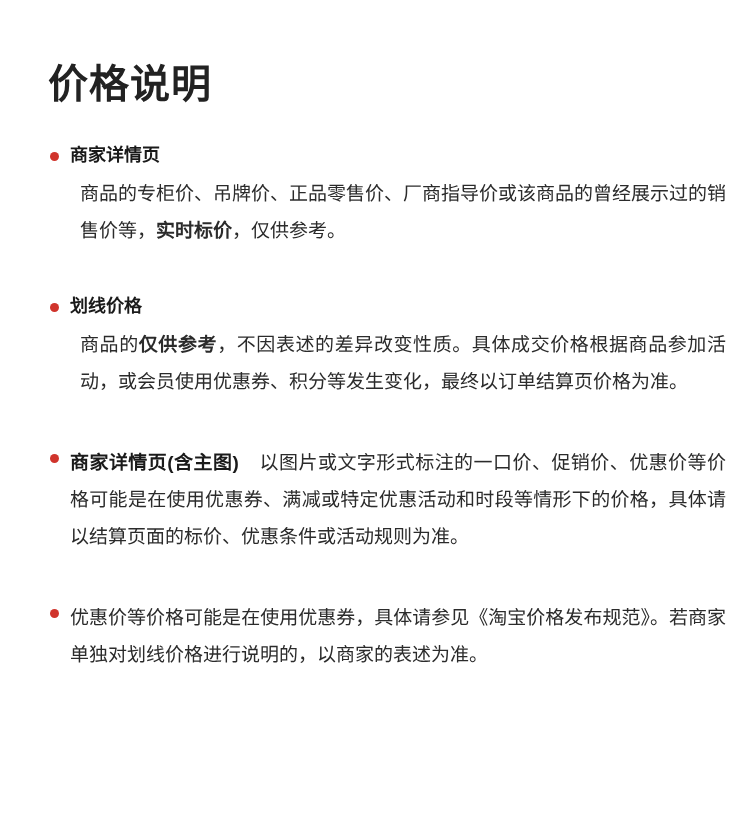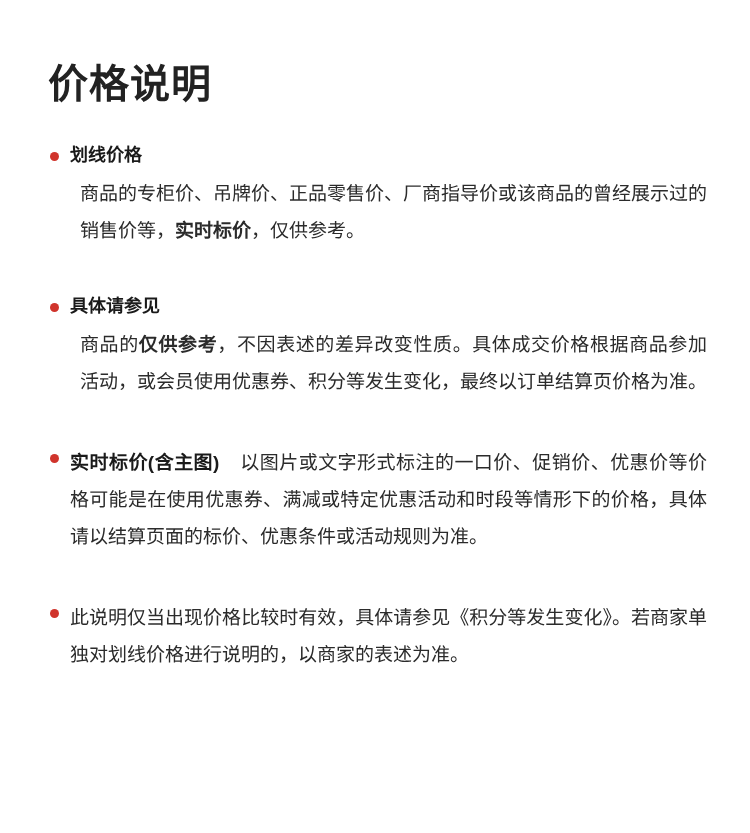--- a/index.html
+++ b/index.html
@@ -12,21 +12,21 @@
     background: #ffffff;
     font-family: "Liberation Serif", "DejaVu Serif", serif;
     color: #1a1a1a;
     overflow: hidden;
   }
   .page {
     position: relative;
     width: 750px;
     height: 833px;
     box-sizing: border-box;
-    padding: 48px 43px 0 48px;
+    padding: 48px 24px 0 48px;
   }
   .page-title {
     font-family: "Liberation Sans", "DejaVu Sans", sans-serif;
     font-weight: bold;
     font-size: 40px;
     line-height: 1.2;
     letter-spacing: 1px;
     color: #222222;
     margin: 12px 0 0 0;
   }
@@ -80,40 +80,40 @@
 <body>
 
 <div class="page">
 
   <h1 class="page-title">价格说明</h1>
 
   <div class="sections">
 
     <div class="section">
       <span class="bullet" style="background: rgb(208, 52, 44);"></span>
-      <div class="section-heading">划线价格</div>
+      <div class="section-heading">商家详情页</div>
       <p class="section-body"><span>商品的专柜价、吊牌价、正品零售价、厂商指导价或该商品的曾经展示过的销售价等，</span><span class="bold">实时标价</span><span>，仅供参考。</span></p>
     </div>
 
     <div class="spacer-lg"></div>
 
     <div class="section">
       <span class="bullet" style="background: rgb(208, 52, 44);"></span>
-      <div class="section-heading">具体请参见</div>
+      <div class="section-heading">划线价格</div>
       <p class="section-body"><span>商品的</span><span class="bold">仅供参考</span><span>，不因表述的差异改变性质。具体成交价格根据商品参加活动，或会员使用优惠券、积分等发生变化，最终以订单结算页价格为准。</span></p>
     </div>
 
     <div class="spacer-lg"></div>
 
     <div class="section">
       <span class="bullet" style="background: rgb(208, 52, 44);"></span>
-      <p class="section-body no-indent"><span class="section-inline-head">实时标价(含主图)</span>&nbsp;&nbsp;&nbsp;&nbsp;<span>以图片或文字形式标注的一口价、促销价、优惠价等价格可能是在使用优惠券、满减或特定优惠活动和时段等情形下的价格，具体请以结算页面的标价、优惠条件或活动规则为准。</span></p>
+      <p class="section-body no-indent"><span class="section-inline-head">商家详情页(含主图)</span>&nbsp;&nbsp;&nbsp;&nbsp;<span>以图片或文字形式标注的一口价、促销价、优惠价等价格可能是在使用优惠券、满减或特定优惠活动和时段等情形下的价格，具体请以结算页面的标价、优惠条件或活动规则为准。</span></p>
     </div>
 
     <div class="spacer-lg"></div>
 
     <div class="section">
       <span class="bullet" style="background: rgb(208, 52, 44);"></span>
-      <p class="section-body no-indent"><span>此说明仅当出现价格比较时有效，具体请参见《积分等发生变化》。若商家单独对划线价格进行说明的，以商家的表述为准。</span></p>
+      <p class="section-body no-indent"><span>优惠价等价格可能是在使用优惠券，具体请参见《淘宝价格发布规范》。若商家单独对划线价格进行说明的，以商家的表述为准。</span></p>
     </div>
 
   </div>
 </div>
 
 </body></html>

